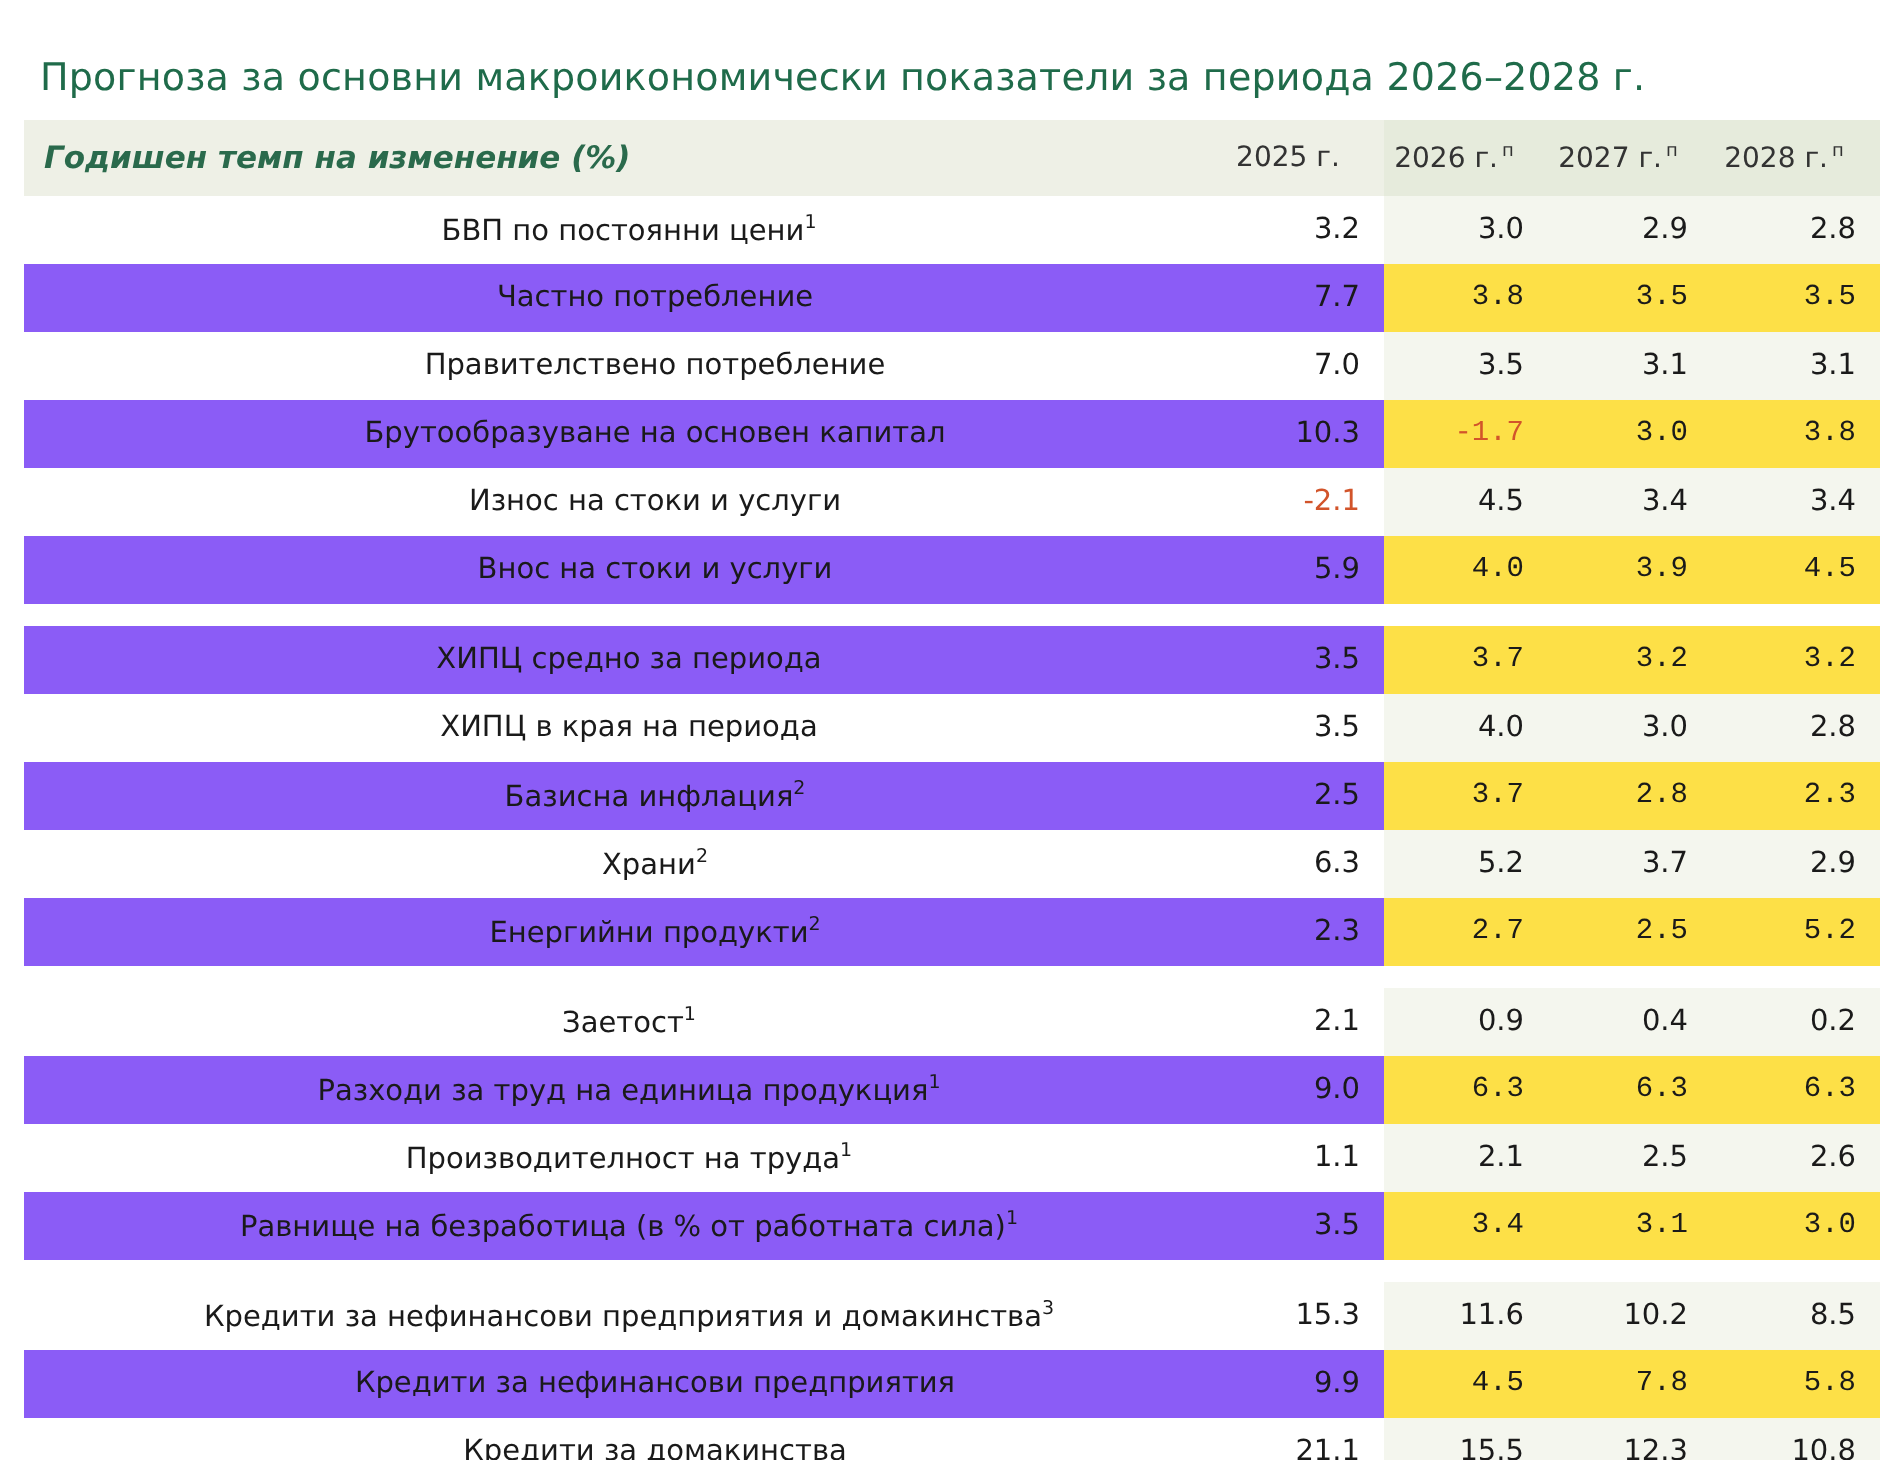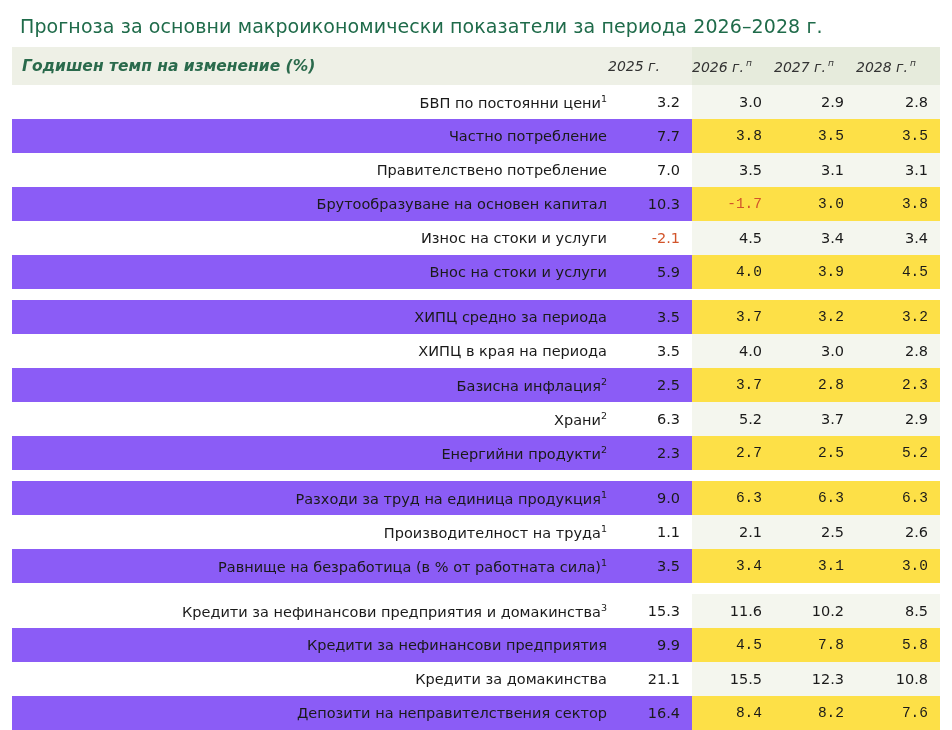--- a/index.html
+++ b/index.html
@@ -12,21 +12,21 @@
     height: 730px;
     font-family: "DejaVu Sans", sans-serif;
     color: #1a1a1a;
     overflow: hidden;
   }
   .page {
     position: relative;
     width: 952px;
     height: 516px;
     box-sizing: border-box;
-    padding: 3px 12px;
+    padding: 16px 12px;
   }
   .doc-title {
     font-size: 19px;
     color: #1f6b4a;
     padding: 12px 8px 10px 8px;
     letter-spacing: 0.1px;
     white-space: nowrap;
   }
   table.fc {
     width: 928px;
@@ -52,26 +52,25 @@
   }
   .hdr-row th.h-label {
     text-align: left;
     padding-left: 10px;
     font-style: italic;
     font-weight: bold;
     color: #2a6a4c;
     font-size: 15.5px;
   }
   .hdr-row th.h-year {
-    text-align: left;
+    text-align: center;
     padding-right: 12px;
     color: #333;
     font-size: 14px;
     white-space: nowrap;
-    font-style: italic;
   }
   .hdr-row th.h-fc {
     background: #e6ebdc;
   }
   .hdr-row sup {
     font-size: 9px;
     vertical-align: super;
     margin-left: 2px;
   }
 
@@ -80,21 +79,21 @@
     font-size: 14.5px;
     color: #1a1a1a;
     vertical-align: middle;
     border: none;
   }
   tbody tr.stripe td { background: #8b5cf6; }
   tbody tr.stripe td.fc { background: #fde047; font-family: Liberation Mono, monospace; }
   tbody td.fc { background: #f4f6ee; }
 
   td.label {
-    text-align: right;
+    text-align: center;
     padding-left: 10px;
     white-space: nowrap;
   }
   td.label.ind1 { padding-left: 36px; }
   td.val {
     text-align: right;
     padding-right: 12px;
     white-space: nowrap;
   }
   .neg { color: #d2542a; }
@@ -217,20 +216,27 @@
           <td class="val fc">2.5</td>
           <td class="val fc">5.2</td>
         </tr>
         <tr class="gap">
           <td></td>
           <td class="fc"></td>
           <td class="fc"></td>
           <td class="fc"></td>
           <td class="fc"></td>
         </tr>
+        <tr>
+          <td class="label">Заетост<sup class="mark">1</sup></td>
+          <td class="val">2.1</td>
+          <td class="val fc">0.9</td>
+          <td class="val fc">0.4</td>
+          <td class="val fc">0.2</td>
+        </tr>
         <tr class="stripe">
           <td class="label">Разходи за труд на единица продукция<sup class="mark">1</sup></td>
           <td class="val">9.0</td>
           <td class="val fc">6.3</td>
           <td class="val fc">6.3</td>
           <td class="val fc">6.3</td>
         </tr>
         <tr>
           <td class="label">Производителност на труда<sup class="mark">1</sup></td>
           <td class="val">1.1</td>

